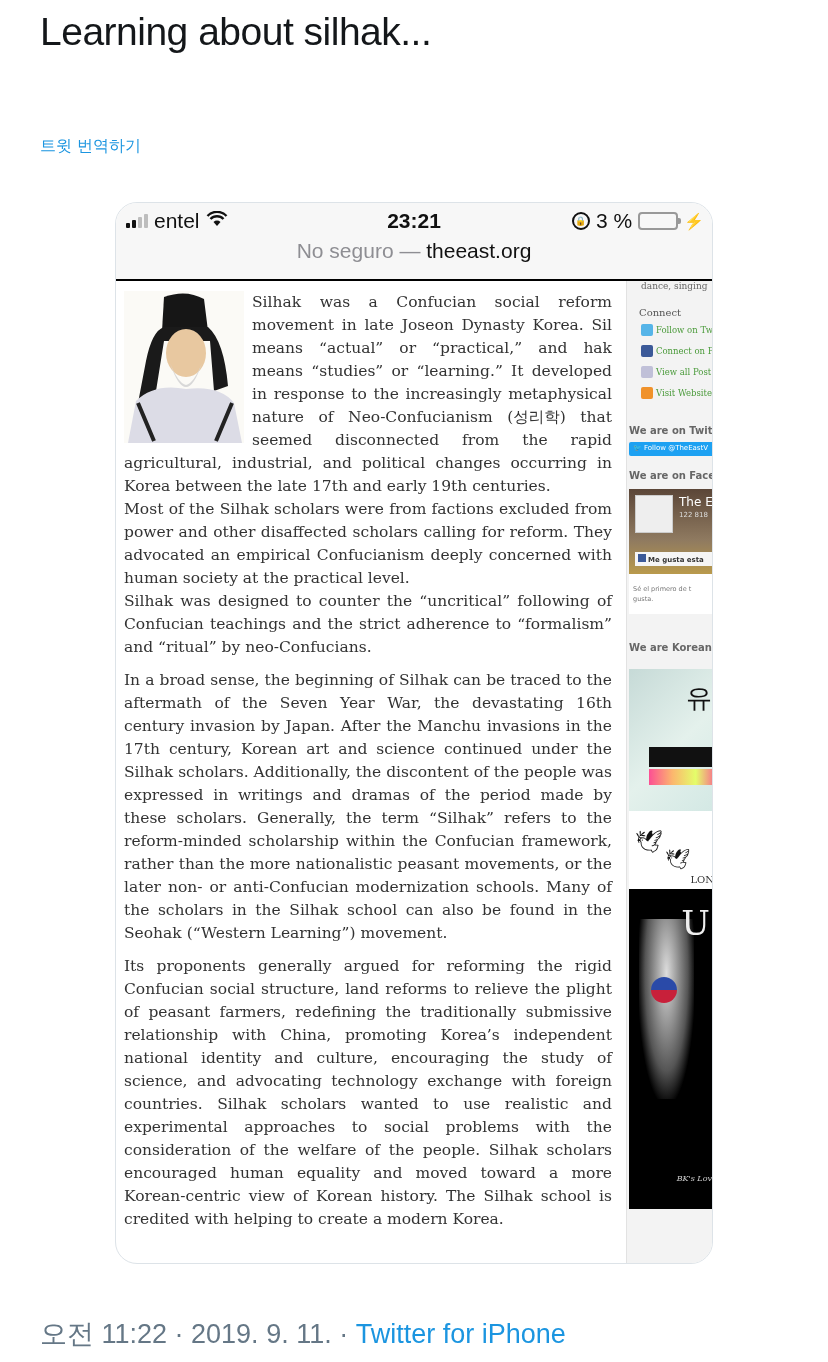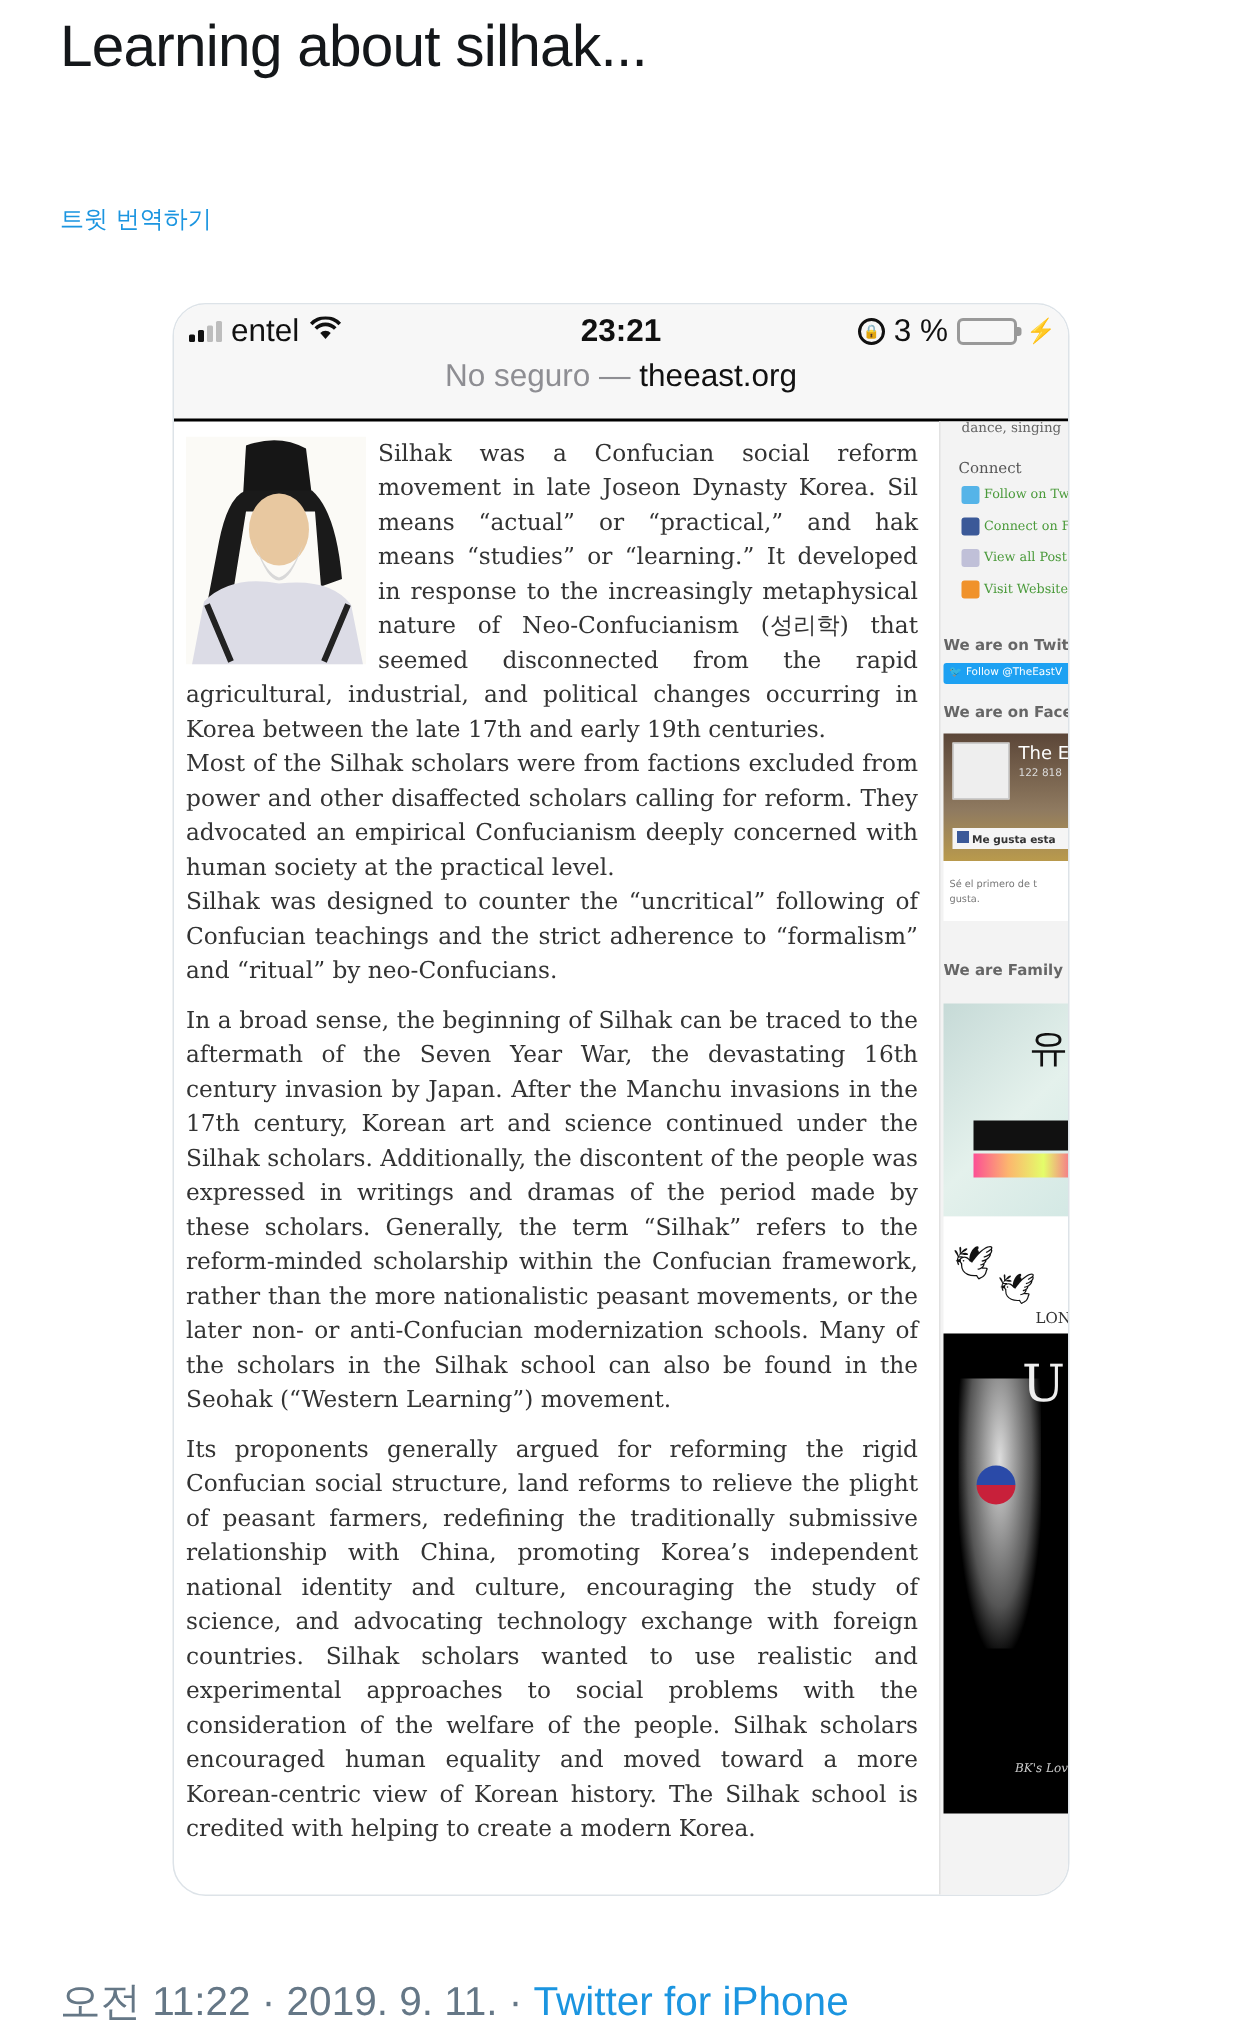--- a/index.html
+++ b/index.html
@@ -165,21 +165,21 @@
 
     <div class="sb-section" style="margin-top:14px">We are on Face</div>
     <div class="fb-box">
       <div class="fb-thumb"></div>
       <div class="fb-name">The E</div>
       <div class="fb-likes">122 818</div>
       <div class="fb-like-btn"><span style="display:inline-block;width:8px;height:8px;background:#3b5998;margin-right:2px;"></span><span>Me gusta esta</span></div>
     </div>
     <div class="fb-first">Sé el primero de t gusta.</div>
 
-    <div class="sb-section" style="margin-top:28px">We are Family</div>
+    <div class="sb-section" style="margin-top:28px">We are Korean</div>
     <div class="fam-img">
       <div class="fam-glyph">유</div>
       <div class="fam-bridge"></div>
       <div class="fam-refl"></div>
     </div>
     <div class="birds">
       <span class="b1">🕊</span>
       <span class="b2">🕊</span>
       <span class="lon">LON</span>
     </div>

